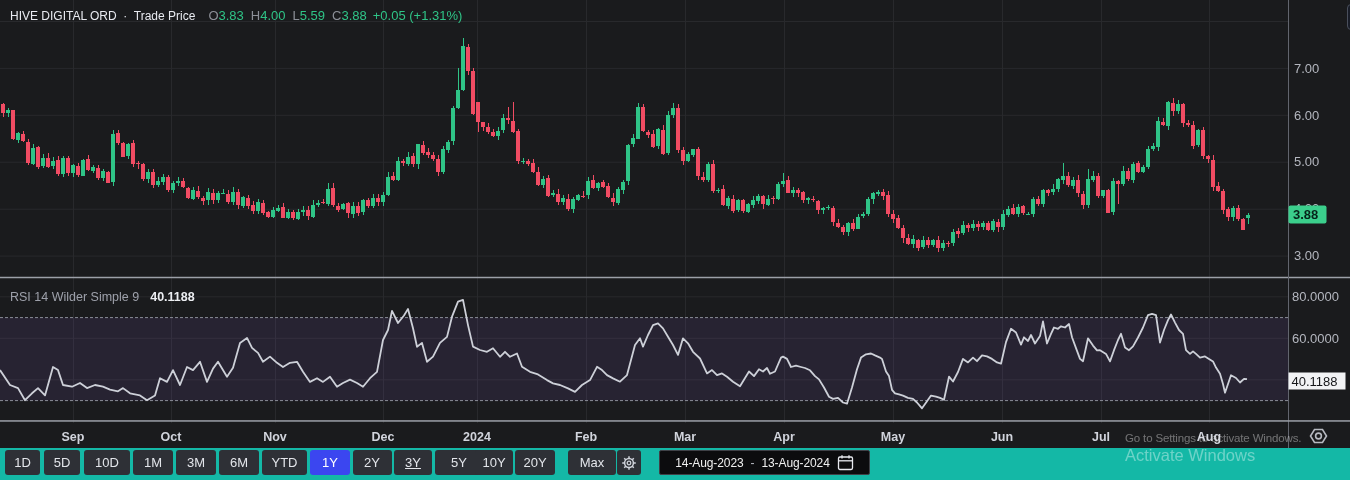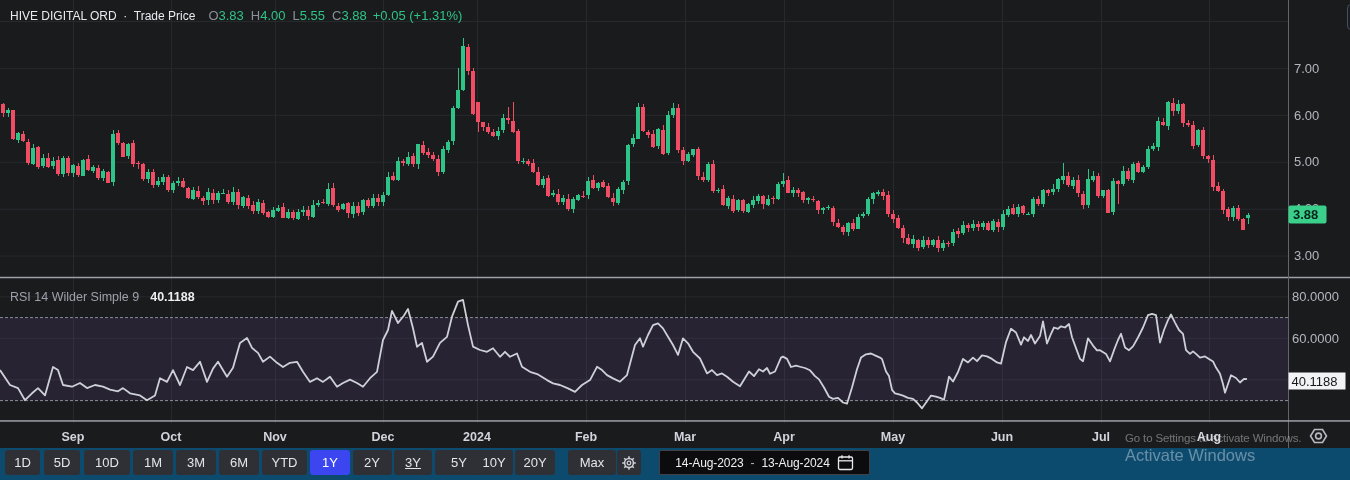--- a/index.html
+++ b/index.html
@@ -5,21 +5,21 @@
   body{font-family:"Liberation Sans",sans-serif;position:relative;}
   .axl{font:13px "Liberation Sans",sans-serif;fill:#b4b7bf;}
   .txl{font:bold 12.5px "Liberation Sans",sans-serif;fill:#d1d4dc;}
   .legend{position:absolute;left:10px;top:8px;font-size:12px;color:#e8eaf0;white-space:nowrap;z-index:5;}
   .legend .g{color:#8d9098;font-size:13px;margin-left:7px;}
   .legend .v{color:#2fc487;font-size:13px;}
   .rlegend{position:absolute;left:10px;top:290px;font-size:12.5px;color:#9da0aa;white-space:nowrap;z-index:5;}
   .rlegend b{color:#eceef2;font-weight:bold;margin-left:11px;}
   .cad{position:absolute;left:1347px;top:4px;width:54px;height:24px;border:1px solid #4a4f5c;border-radius:4px;
        background:#191d28;color:#e8eaf0;font-size:13px;display:flex;align-items:center;justify-content:center;gap:5px;z-index:6;}
-  .toolbar{position:absolute;left:0;top:448px;width:1350px;height:32px;background:#0c4a6e;z-index:4;}
+  .toolbar{position:absolute;left:0;top:448px;width:1350px;height:32px;background:#14b8a6;z-index:4;}
   .tb{position:absolute;top:2px;height:25px;background:#2e3036;color:#e3e5ea;font-size:13px;border-radius:3px;
       display:flex;align-items:center;justify-content:center;}
   .tb.sel{background:#3b46f0;color:#fff;}
   .datebox{position:absolute;left:659px;top:2px;width:209px;height:23px;background:#0c0c0e;border:1px solid #3f4147;
           border-radius:2px;color:#f0f0f0;font-size:12px;letter-spacing:-0.1px;display:flex;align-items:center;justify-content:center;gap:7px;}
   .wm1{position:absolute;left:1125px;top:414px;font-size:16.5px;color:rgba(255,255,255,0.38);z-index:7;margin-top:32px;}
   .wm2{position:absolute;left:1125px;top:431.5px;font-size:11.5px;letter-spacing:-0.15px;color:rgba(255,255,255,0.38);z-index:7;}
 </style></head>
 <body>
 <svg width="1350" height="480" style="position:absolute;left:0;top:0" xmlns="http://www.w3.org/2000/svg">
@@ -583,21 +583,21 @@
 
   <rect x="1288.5" y="372.5" width="57" height="17" fill="#f2f3f5"></rect>
   <text x="1291.5" y="385.8" font-size="13" fill="#16171a">40.1188</text>
 
   <g stroke="#b7bac1" stroke-width="1.6" fill="none">
     <path d="M1314.5 429.5 h8 l4 6.5 l-4 6.5 h-8 l-4 -6.5 Z"></path>
     <circle cx="1318.5" cy="436" r="2.9"></circle>
   </g>
 </svg>
 
-<div class="legend">HIVE DIGITAL ORD&nbsp; ·&nbsp; Trade Price<span class="g" style="margin-left:13px">O</span><span class="v">3.83</span><span class="g">H</span><span class="v">4.00</span><span class="g">L</span><span class="v">5.55</span><span class="g">C</span><span class="v">3.88</span><span class="v" style="margin-left:6px">+0.05 (+1.31%)</span></div>
+<div class="legend">HIVE DIGITAL ORD&nbsp; ·&nbsp; Trade Price<span class="g" style="margin-left:13px">O</span><span class="v">3.83</span><span class="g">H</span><span class="v">4.00</span><span class="g">L</span><span class="v">5.59</span><span class="g">C</span><span class="v">3.88</span><span class="v" style="margin-left:6px">+0.05 (+1.31%)</span></div>
 <div class="rlegend">RSI&nbsp;14 Wilder Simple 9<b>40.1188</b></div>
 <div class="cad">CAD <svg width="9" height="6" viewBox="0 0 9 6">
       <path d="M1 1 L4.5 4.5 L8 1" stroke="#b2b5be" stroke-width="1.4" fill="none"></path>
     </svg></div>
 
 <div class="toolbar">
   <div class="tb" style="left:5px;width:35px;">1D</div>
   <div class="tb" style="left:44px;width:36px;">5D</div>
   <div class="tb" style="left:84px;width:46px;">10D</div>
   <div class="tb" style="left:133px;width:40px;">1M</div>

